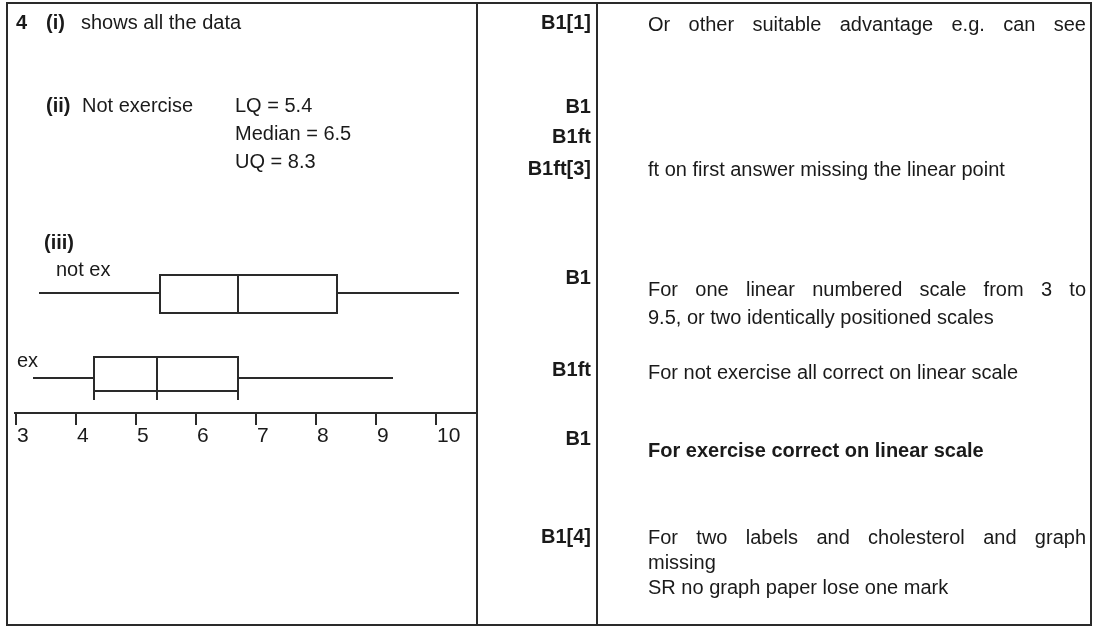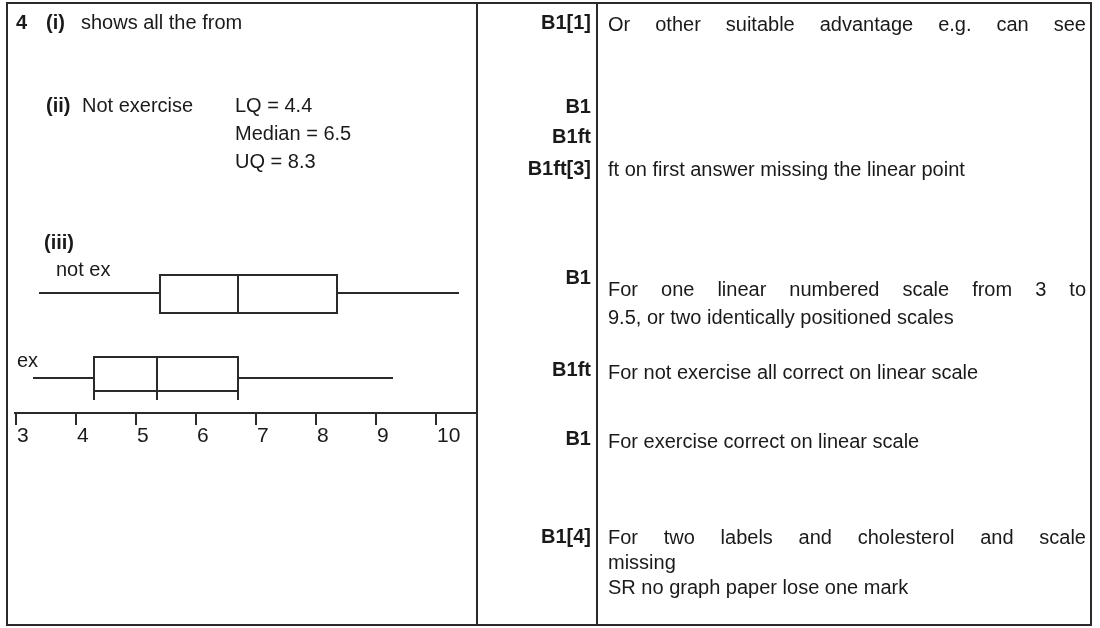--- a/index.html
+++ b/index.html
@@ -7,21 +7,21 @@
     position:relative;width:1100px;height:628px;background:#ffffff;
     font-family:"Liberation Sans","DejaVu Sans",sans-serif;
     font-size:20px;color:#1a1a1a;overflow:hidden;
   }
   .abs{position:absolute;white-space:nowrap;line-height:22px;}
   .b{font-weight:bold;}
   .vrule{position:absolute;width:2px;background:#2a2a2a;}
   .hrule{position:absolute;height:2px;background:#2a2a2a;}
   .mark-row{position:absolute;left:487px;width:104px;display:flex;justify-content:flex-end;font-weight:bold;line-height:22px;}
   .comment{position:absolute;left:608px;width:478px;}
-  .cline{line-height:28px;}
+  .cline{line-height:28px;margin-left:40px;}
   .tight .cline{line-height:25px;}
   .just{text-align:justify;text-align-last:justify;}
   .cl-h{position:absolute;height:2px;background:#2a2a2a;}
   .cl-v{position:absolute;width:2px;background:#2a2a2a;}
   .bpbox{position:absolute;border:2px solid #2a2a2a;box-sizing:border-box;background:transparent;}
   .axis-num{position:absolute;font-size:21px;line-height:21px;white-space:nowrap;}
 </style>
 </head>
 <body>
 
@@ -29,25 +29,25 @@
 
   <div class="hrule" style="left:6px;top:2px;width:1086px;"></div>
   <div class="hrule" style="left:6px;top:624px;width:1086px;"></div>
   <div class="vrule" style="left:6px;top:2px;height:624px;"></div>
   <div class="vrule" style="left:1090px;top:2px;height:624px;"></div>
   <div class="vrule" style="left:476px;top:2px;height:624px;"></div>
   <div class="vrule" style="left:596px;top:2px;height:624px;"></div>
 
   <div class="abs b" style="left:16px;top:11px;">4</div>
   <div class="abs b" style="left:46px;top:11px;">(i)</div>
-  <div class="abs" style="left:81px;top:11px;">shows all the from</div>
+  <div class="abs" style="left:81px;top:11px;">shows all the data</div>
 
   <div class="abs b" style="left:46px;top:94px;">(ii)</div>
   <div class="abs" style="left:82px;top:94px;">Not exercise</div>
-  <div class="abs" style="left:235px;top:94px;">LQ = 4.4</div>
+  <div class="abs" style="left:235px;top:94px;">LQ = 5.4</div>
   <div class="abs" style="left:235px;top:122px;">Median = 6.5</div>
   <div class="abs" style="left:235px;top:150px;">UQ = 8.3</div>
 
   <div class="abs b" style="left:44px;top:231px;">(iii)</div>
   <div class="abs" style="left:56px;top:258px;">not ex</div>
   <div class="abs" style="left:17px;top:349px;">ex</div>
 
   <div class="mark-row" style="top:11px;">
     <span>B1</span>
     <span>[1]</span>
@@ -87,25 +87,25 @@
   <div class="comment" style="top:155px;">
     <div class="cline">ft on first answer missing the linear point</div>
   </div>
   <div class="comment" style="top:275px;">
     <div class="cline just">For one linear numbered scale from 3 to</div>
     <div class="cline">9.5, or two identically positioned scales</div>
   </div>
   <div class="comment" style="top:358px;">
     <div class="cline">For not exercise all correct on linear scale</div>
   </div>
-  <div class="comment" style="top:427px;">
+  <div class="comment" style="top:436px;font-weight:bold;">
     <div class="cline">For exercise correct on linear scale</div>
   </div>
   <div class="comment tight" style="top:525px;">
-    <div class="cline just">For two labels and cholesterol and scale</div>
+    <div class="cline just">For two labels and cholesterol and graph</div>
     <div class="cline">missing</div>
     <div class="cline">SR no graph paper lose one mark</div>
   </div>
 
 <div class="cl-h" style="left: 39px; top: 292px; width: 120px;"></div>
     <div class="cl-h" style="left: 336px; top: 292px; width: 123px;"></div>
     <div class="bpbox" style="left: 159px; top: 274px; width: 179px; height: 40px;"></div>
     <div class="cl-v" style="left: 237px; top: 274px; height: 40px;"></div>
     <div class="cl-h" style="left: 33px; top: 377px; width: 60px;"></div>
     <div class="cl-h" style="left: 237px; top: 377px; width: 156px;"></div>

